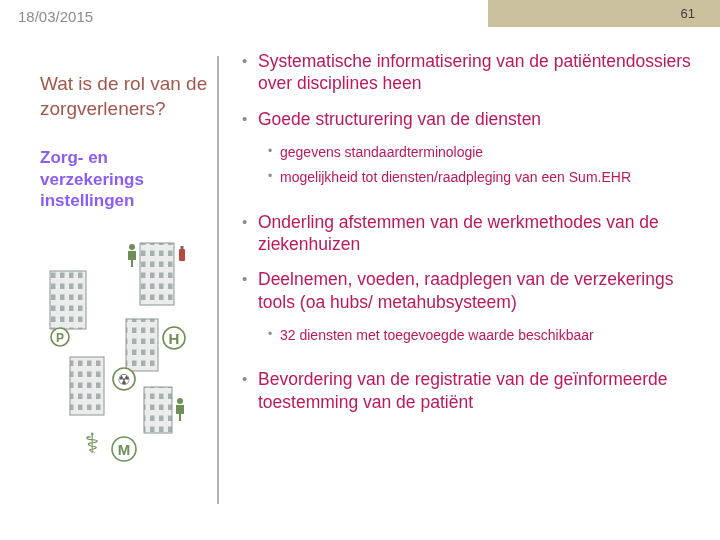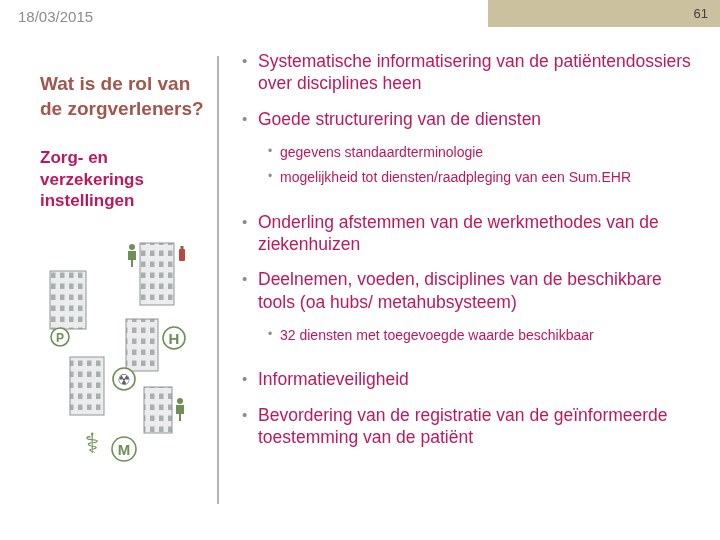--- a/index.html
+++ b/index.html
@@ -4,26 +4,26 @@
 <style>
   html,body { margin:0; padding:0; background:#e9e9e9; }
   .slide {
     position:relative; width:720px; height:540px; background:#ffffff;
     font-family:"Liberation Sans", sans-serif; overflow:hidden; margin:0 auto;
   }
   .date { position:absolute; left:18px; top:8px; font-size:15px; color:#8c8c8c; }
   .band {
     position:absolute; right:0; top:0; width:232px; height:27px;
     background:#cbc19f; display:flex; align-items:center; justify-content:flex-end;
-    padding-right:12px; box-sizing:border-box;
+    padding-right:25px; box-sizing:border-box;
   }
   .pagenum { font-size:13px; color:#3f3f3f; }
   .sidebar { position:absolute; left:40px; top:72px; width:168px; }
-  .title { font-size:19px; color:#a3564b; font-weight:bold; margin:0 0 26px; line-height:1.3; }
-  .subtitle { font-size:17px; color:#be185d; font-weight:bold; margin:0; line-height:1.25; width:116px; }
+  .title { font-size:19px; color:#a3564b; font-weight:normal; margin:0 0 26px; line-height:1.3; }
+  .subtitle { font-size:17px; color:#8b5cf6; font-weight:bold; margin:0; line-height:1.25; width:116px; }
   .clipart { margin-top:26px; display:block; }
   .divider { position:absolute; left:217px; top:56px; width:2px; height:448px; background:#b3b3b3; }
   .content { position:absolute; left:240px; top:50px; width:452px; list-style:none; margin:0; padding:0; color:#be185d; }
   .b1 { font-size:17.5px; line-height:1.28; margin:0 0 13px; position:relative; padding-left:18px; }
   .b1::before { content:"\2022"; position:absolute; left:2px; top:1px; color:#8c8c8c; font-size:15px; }
   .b2 { font-size:14px; line-height:1.3; margin:0 0 7px 26px; position:relative; padding-left:14px; }
   .b2::before { content:"\2022"; position:absolute; left:2px; top:1px; color:#8c8c8c; font-size:12px; }
   .b2 + .b1 { margin-top:24px; }
   .icon-letter { font-family:"Liberation Sans", sans-serif; font-weight:bold; fill:#6f8f57; }
   .icon-circle { fill:#ffffff; stroke:#6f8f57; stroke-width:1.6; }
@@ -109,26 +109,23 @@
     <li class="b2">
       <span>gegevens standaardterminologie</span>
     </li>
     <li class="b2">
       <span>mogelijkheid tot diensten/raadpleging van een Sum.EHR</span>
     </li>
     <li class="b1">
       <span>Onderling afstemmen van de werkmethodes van de ziekenhuizen</span>
     </li>
     <li class="b1">
-      <span>Deelnemen, voeden, disciplines van de beschikbare tools (oa hubs/ metahubsysteem)</span>
+      <span>Deelnemen, voeden, raadplegen van de verzekerings tools (oa hubs/ metahubsysteem)</span>
     </li>
     <li class="b2">
       <span>32 diensten met toegevoegde waarde beschikbaar</span>
-    </li>
-    <li class="b1">
-      <span>Informatieveiligheid</span>
     </li>
     <li class="b1">
       <span>Bevordering van de registratie van de geïnformeerde toestemming van de patiënt</span>
     </li>
   </ul>
 
 </div>
 
 </body></html>

